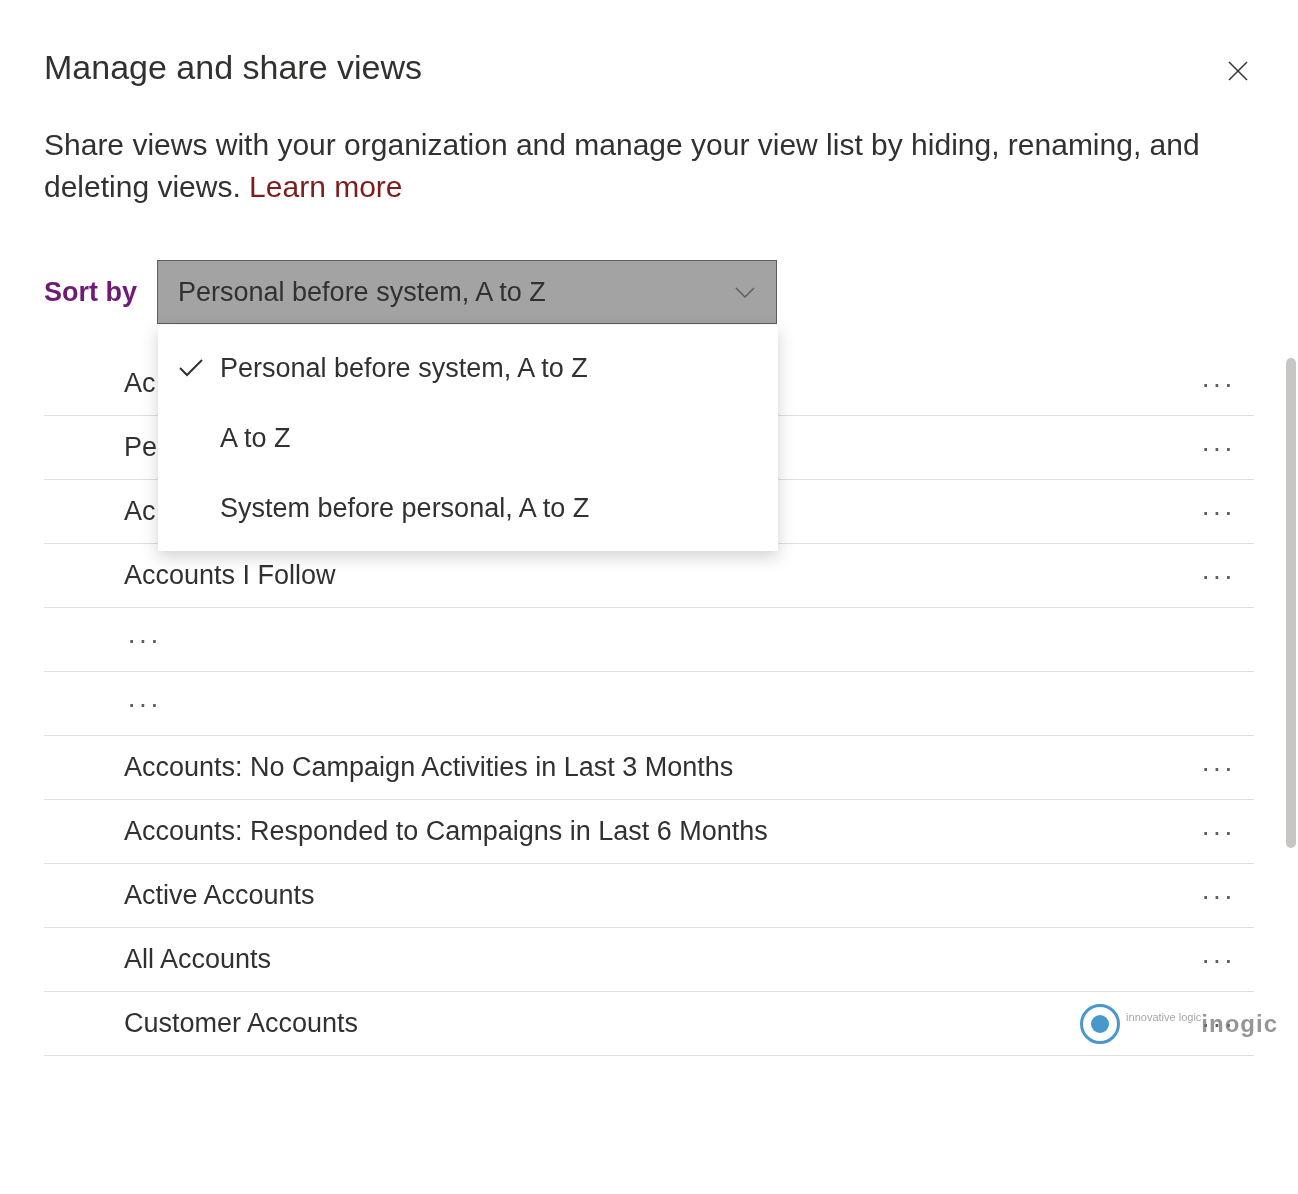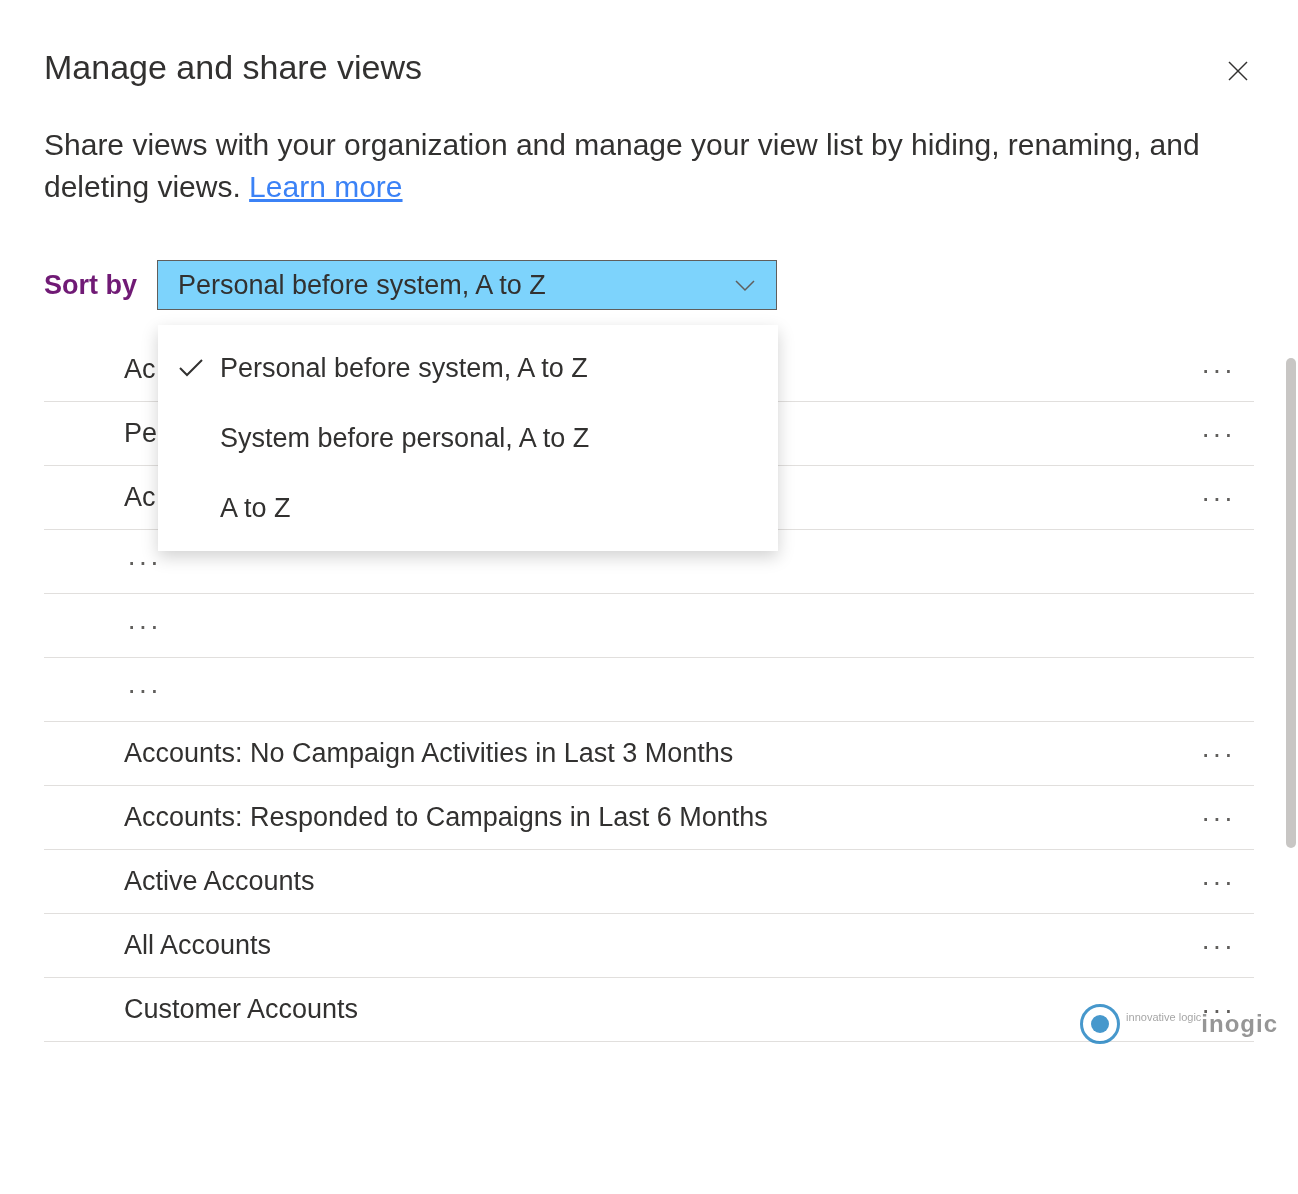--- a/index.html
+++ b/index.html
@@ -46,42 +46,41 @@
       height: 24px;
     }
     .description {
       font-size: 30px;
       font-weight: 400;
       color: #323130;
       line-height: 1.4;
       margin-bottom: 52px;
     }
     .learn-more {
-      color: #3b82f6;
-      text-decoration: underline;
+      color: #7f1d1d;
       cursor: pointer;
     }
     .sort-row {
       display: flex;
       align-items: center;
       gap: 20px;
       margin-bottom: 28px;
       position: relative;
     }
     .sort-label {
       font-size: 27px;
       font-weight: 600;
       color: #701a75;
     }
     .sort-select {
       position: relative;
       width: 620px;
-      height: 50px;
+      height: 64px;
       border: 1.5px solid #605e5c;
-      background: #7dd3fc;
+      background: #a3a3a3;
       display: flex;
       align-items: center;
       justify-content: space-between;
       padding: 0 20px;
       cursor: pointer;
     }
     .sort-select-text {
       font-size: 27px;
       color: #323130;
     }
@@ -239,25 +238,25 @@
         <div class="dropdown-item">
           <span class="dropdown-check">
             <svg viewBox="0 0 26 20" fill="none" stroke="#323130" stroke-width="2">
               <polyline points="2,10 9,17 24,2"></polyline>
             </svg>
           </span>
           <span class="dropdown-label">Personal before system, A to Z</span>
         </div>
         <div class="dropdown-item">
           <span class="dropdown-check"></span>
-          <span class="dropdown-label">System before personal, A to Z</span>
+          <span class="dropdown-label">A to Z</span>
         </div>
         <div class="dropdown-item">
           <span class="dropdown-check"></span>
-          <span class="dropdown-label">A to Z</span>
+          <span class="dropdown-label">System before personal, A to Z</span>
         </div>
       </div>
     </div>
   </div>
 
   <div class="list-area">
     <div class="view-list" id="views-list">
         <div class="view-item">
           <span class="view-name">Ac</span>
           <button class="more-btn">
@@ -270,20 +269,21 @@
             <span>···</span>
           </button>
         </div>
         <div class="view-item">
           <span class="view-name">Ac</span>
           <button class="more-btn">
             <span>···</span>
           </button>
         </div>
         <div class="view-item">
+          <span class="view-name">Accounts I Follow</span>
           <button class="more-btn">
             <span>···</span>
           </button>
         </div>
         <div class="view-item">
           <button class="more-btn">
             <span>···</span>
           </button>
         </div>
         <div class="view-item">

